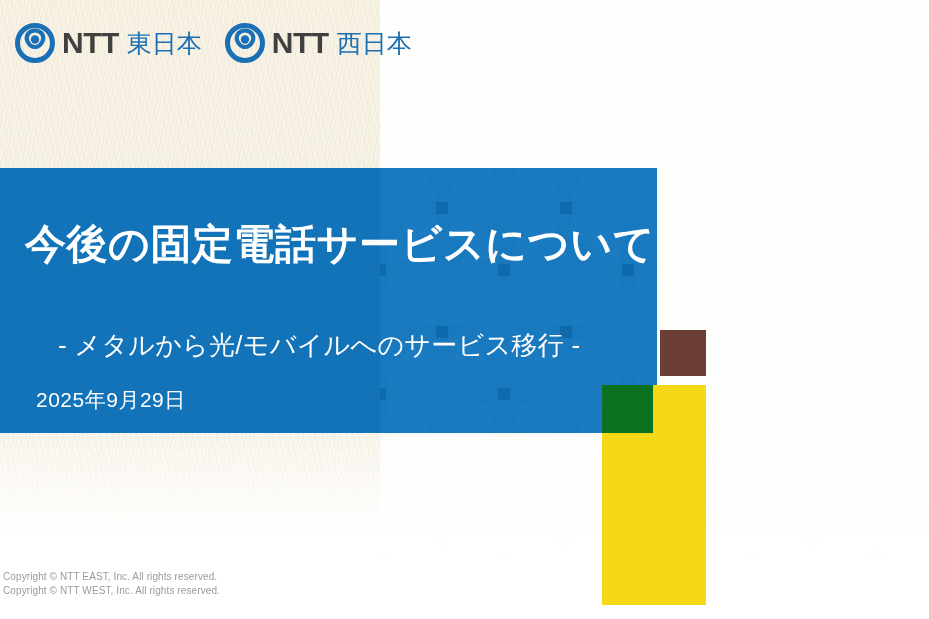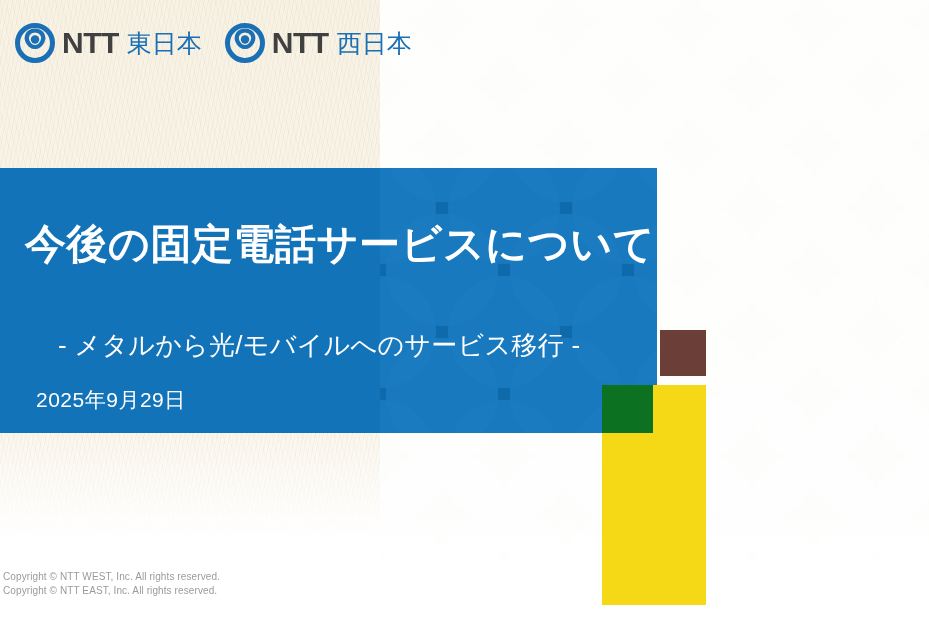--- a/index.html
+++ b/index.html
@@ -239,17 +239,17 @@
                  C 23.8 25 26.7 23.2 28.4 19.6 C 30.8 14.5 27.8 8.5 21 8.5 Z" fill="none" stroke="#1a6fb5" stroke-width="4.2" stroke-linecap="round"></path>
         <circle cx="21" cy="17.5" r="4.2" fill="#1a6fb5"></circle>
       </svg>
       <span class="logo-word">NTT</span>
       <span class="logo-region">西日本</span>
     </div>
 
   </div>
 
   <div class="copyright">
+    <div>Copyright © NTT EAST, Inc. All rights reserved.</div>
     <div>Copyright © NTT WEST, Inc. All rights reserved.</div>
-    <div>Copyright © NTT EAST, Inc. All rights reserved.</div>
   </div>
 
 </div>
 
 </body></html>

